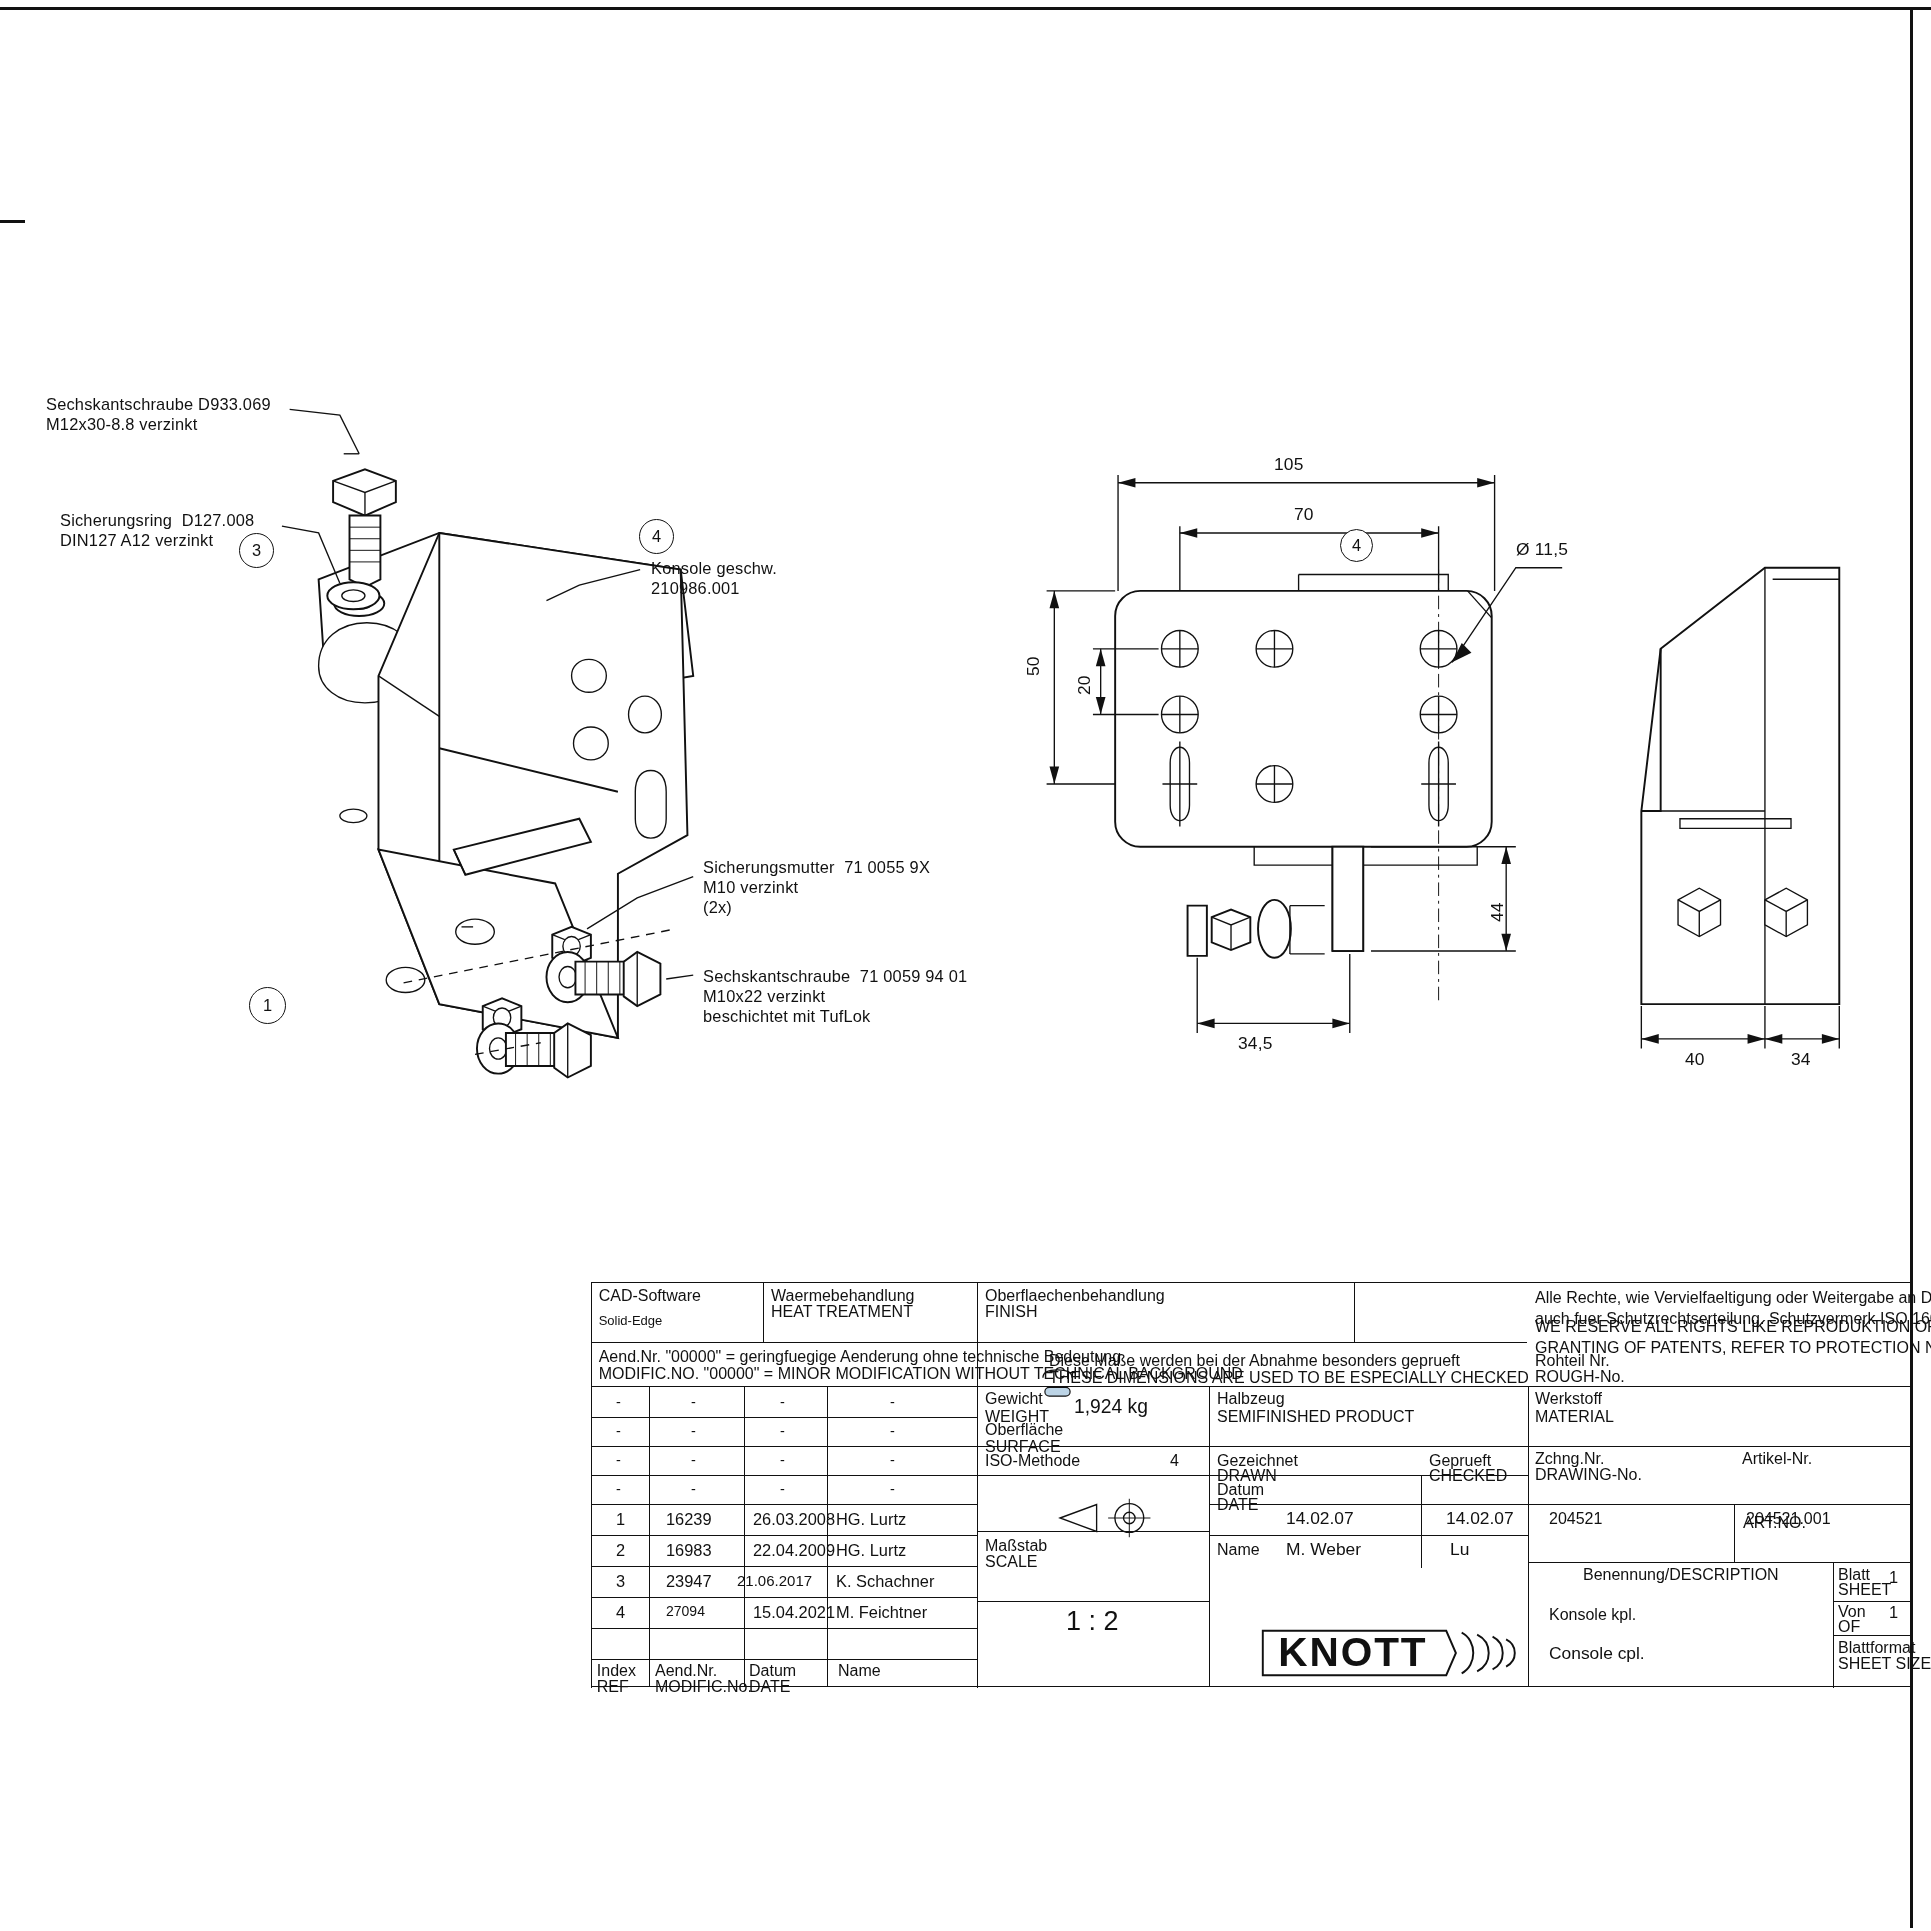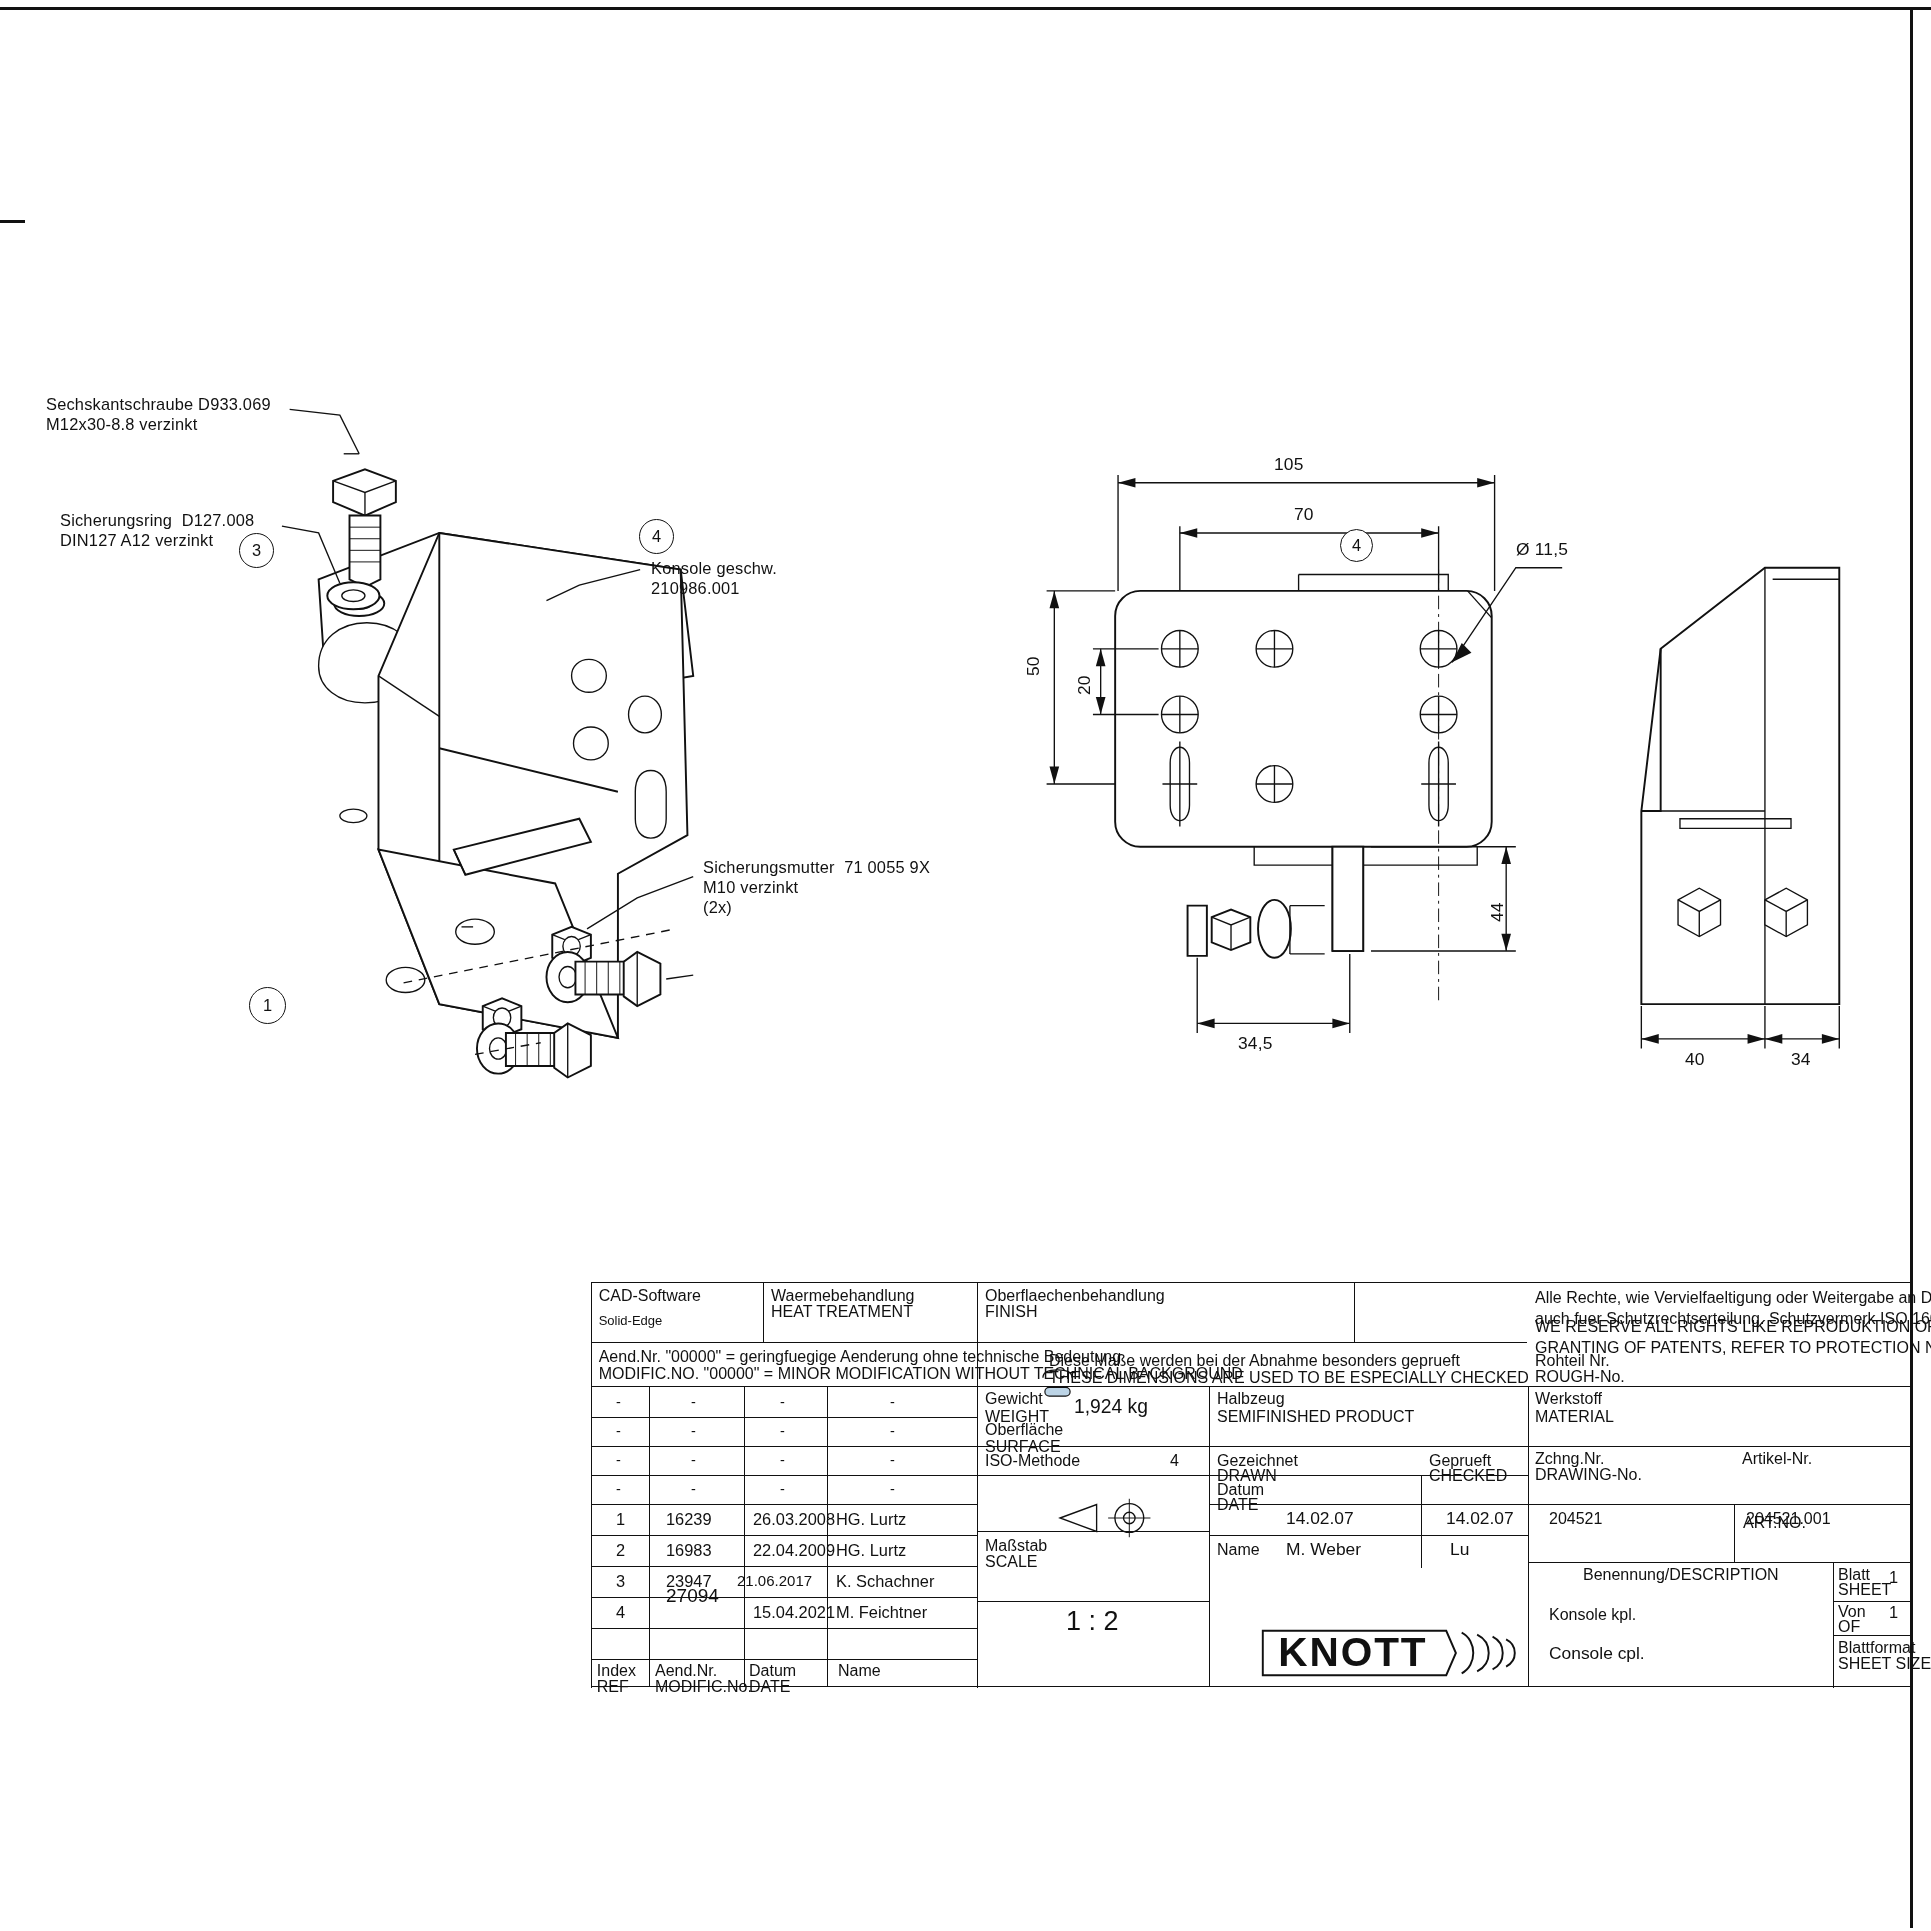--- a/index.html
+++ b/index.html
@@ -217,20 +217,23 @@
 
   <div class="lbl" style="left:46px;top:394px;">Sechskantschraube D933.069
 M12x30-8.8 verzinkt</div>
   <div class="lbl" style="left:60px;top:510px;">Sicherungsring  D127.008
 DIN127 A12 verzinkt</div>
   <div class="lbl" style="left:651px;top:558px;">Konsole geschw.
 210986.001</div>
   <div class="lbl" style="left:703px;top:857px;">Sicherungsmutter  71 0055 9X
 M10 verzinkt
 (2x)</div>
+  <div class="lbl" style="left:703px;top:966px;">Sechskantschraube  71 0059 94 01
+M10x22 verzinkt
+beschichtet mit TufLok</div>
 
   <div class="circ" style="left:239px;top:533px;width:33px;height:33px;">3</div>
   <div class="circ" style="left:639px;top:519px;width:33px;height:33px;">4</div>
   <div class="circ" style="left:249px;top:987px;width:35px;height:35px;">1</div>
   <div class="circ" style="left:1340px;top:529px;width:31px;height:31px;">4</div>
 
   <div class="lbl dim" style="left:1274px;top:454px;">105</div>
   <div class="lbl dim" style="left:1294px;top:504px;">70</div>
   <div class="lbl dim" style="left:1516px;top:539px;">Ø 11,5</div>
   <div class="lbl dim" style="left:1023px;top:676px;transform:rotate(-90deg);transform-origin:left top;">50</div>
@@ -410,21 +413,21 @@
     <div class="tx" style="left:75px;top:259px;font-size:16.4px;">16983</div>
     <div class="tx" style="left:162px;top:259px;font-size:16.4px;">22.04.2009</div>
     <div class="tx" style="left:245px;top:259px;font-size:16.4px;">HG. Lurtz</div>
 
     <div class="tx" style="left:25px;top:290px;font-size:16.4px;">3</div>
     <div class="tx" style="left:75px;top:290px;font-size:16.4px;">23947</div>
     <div class="tx" style="left:146px;top:290px;font-size:15px;">21.06.2017</div>
     <div class="tx" style="left:245px;top:290px;font-size:16.4px;">K. Schachner</div>
 
     <div class="tx" style="left:25px;top:321px;font-size:16.4px;">4</div>
-    <div class="tx" style="left:75px;top:303px;font-size:19px;">27094</div>
+    <div class="tx" style="left:75px;top:321px;font-size:14px;">27094</div>
     <div class="tx" style="left:162px;top:321px;font-size:16.4px;">15.04.2021</div>
     <div class="tx" style="left:245px;top:321px;font-size:16.4px;">M. Feichtner</div>
 
     <div class="tx xs" style="left:5.8px;top:380px;">Index</div>
     <div class="tx xxs" style="left:5.8px;top:396px;">REF</div>
     <div class="tx xs" style="left:64px;top:380px;text-align:center;">Aend.Nr.</div>
     <div class="tx xxs" style="left:64px;top:396px;">MODIFIC.No.</div>
     <div class="tx xs" style="left:158px;top:380px;">Datum</div>
     <div class="tx xxs" style="left:158px;top:396px;">DATE</div>
     <div class="tx xs" style="left:247px;top:380px;">Name</div>

